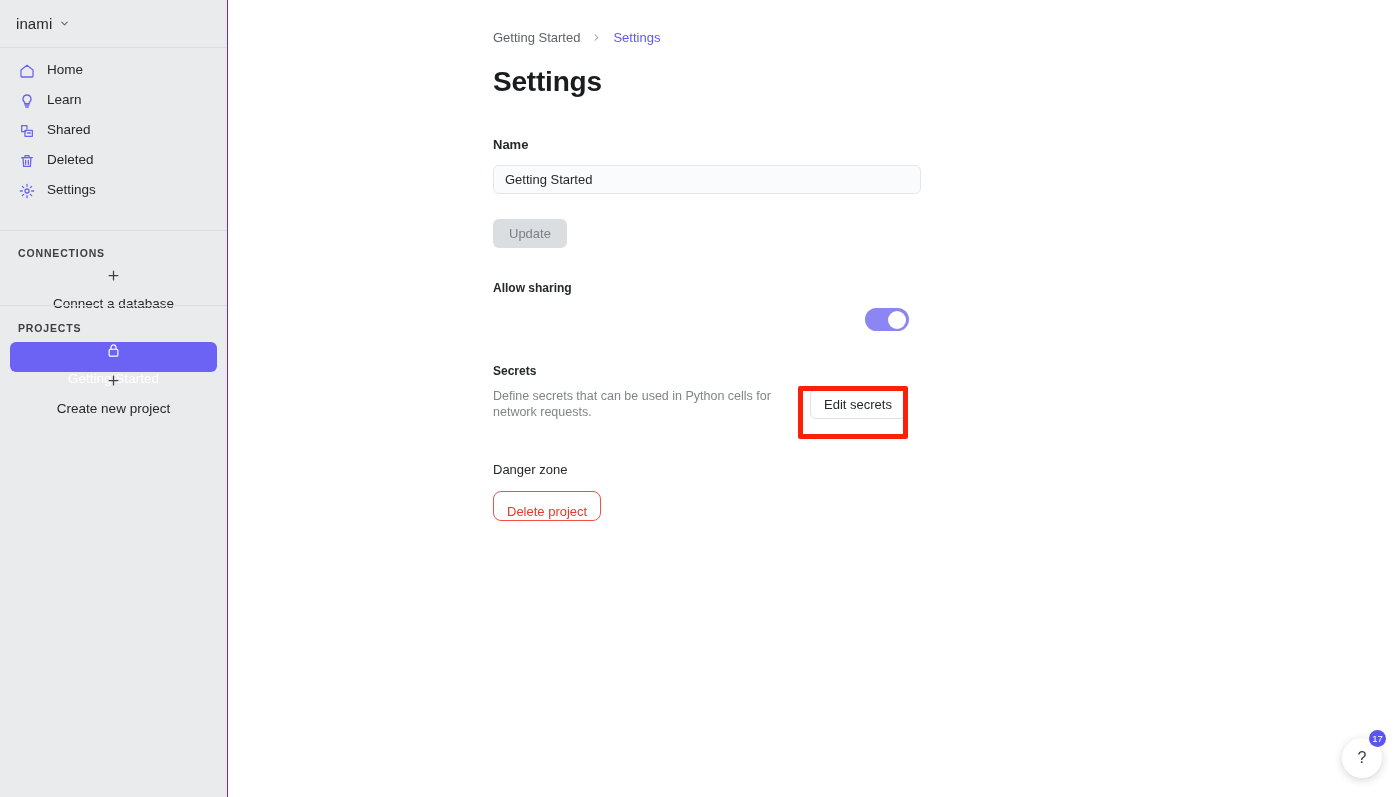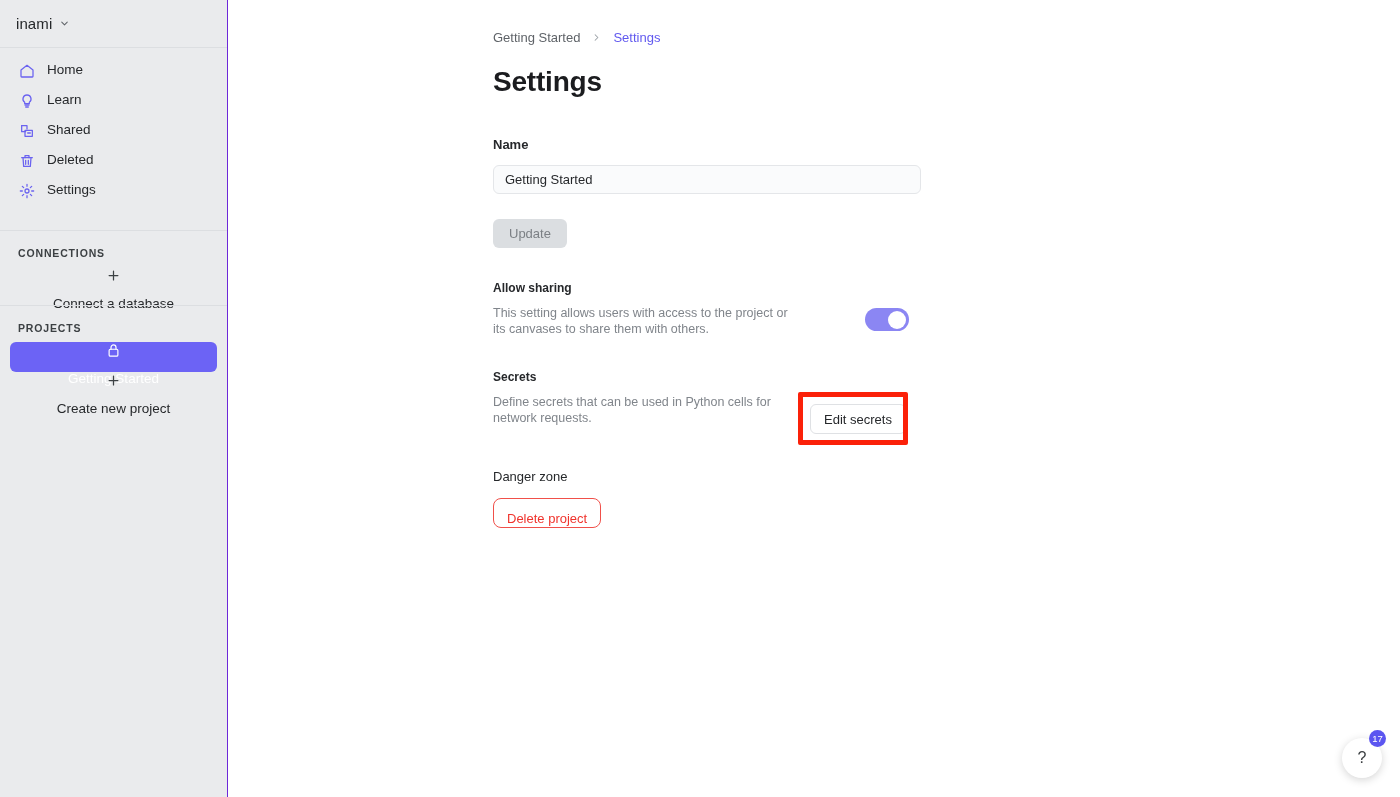--- a/index.html
+++ b/index.html
@@ -222,21 +222,21 @@
     background: #ffffff;
     border-radius: 6px;
     height: 30px;
     padding: 0 13px;
     font-size: 13px;
     font-family: "Liberation Sans", sans-serif;
     color: #26282b;
     cursor: pointer;
     position: absolute;
     left: 317px;
-    top: 9px;
+    top: 0;
   }
   .highlight-box {
     position: absolute;
     left: 305px;
     top: -3px;
     width: 110px;
     height: 53px;
     border: 5px solid #fb2109;
     border-radius: 2px;
     pointer-events: none;
@@ -413,21 +413,20 @@
 
       <div class="field-label">Name</div>
       <input class="name-input" value="Getting Started" style="">
 
       <div>
         <button class="update-btn">Update</button>
       </div>
 
       <div class="block-title">Allow sharing</div>
       <div class="row">
-        <div class="row-desc">This setting allows users with access to the project or its canvases to share them with others.</div>
         <div class="row-ctrl">
           <div class="toggle">
             <div class="knob"></div>
           </div>
         </div>
       </div>
 
       <div class="block-title">Secrets</div>
       <div class="secrets-row">
         <div class="row-desc">Define secrets that can be used in Python cells for network requests.</div>

